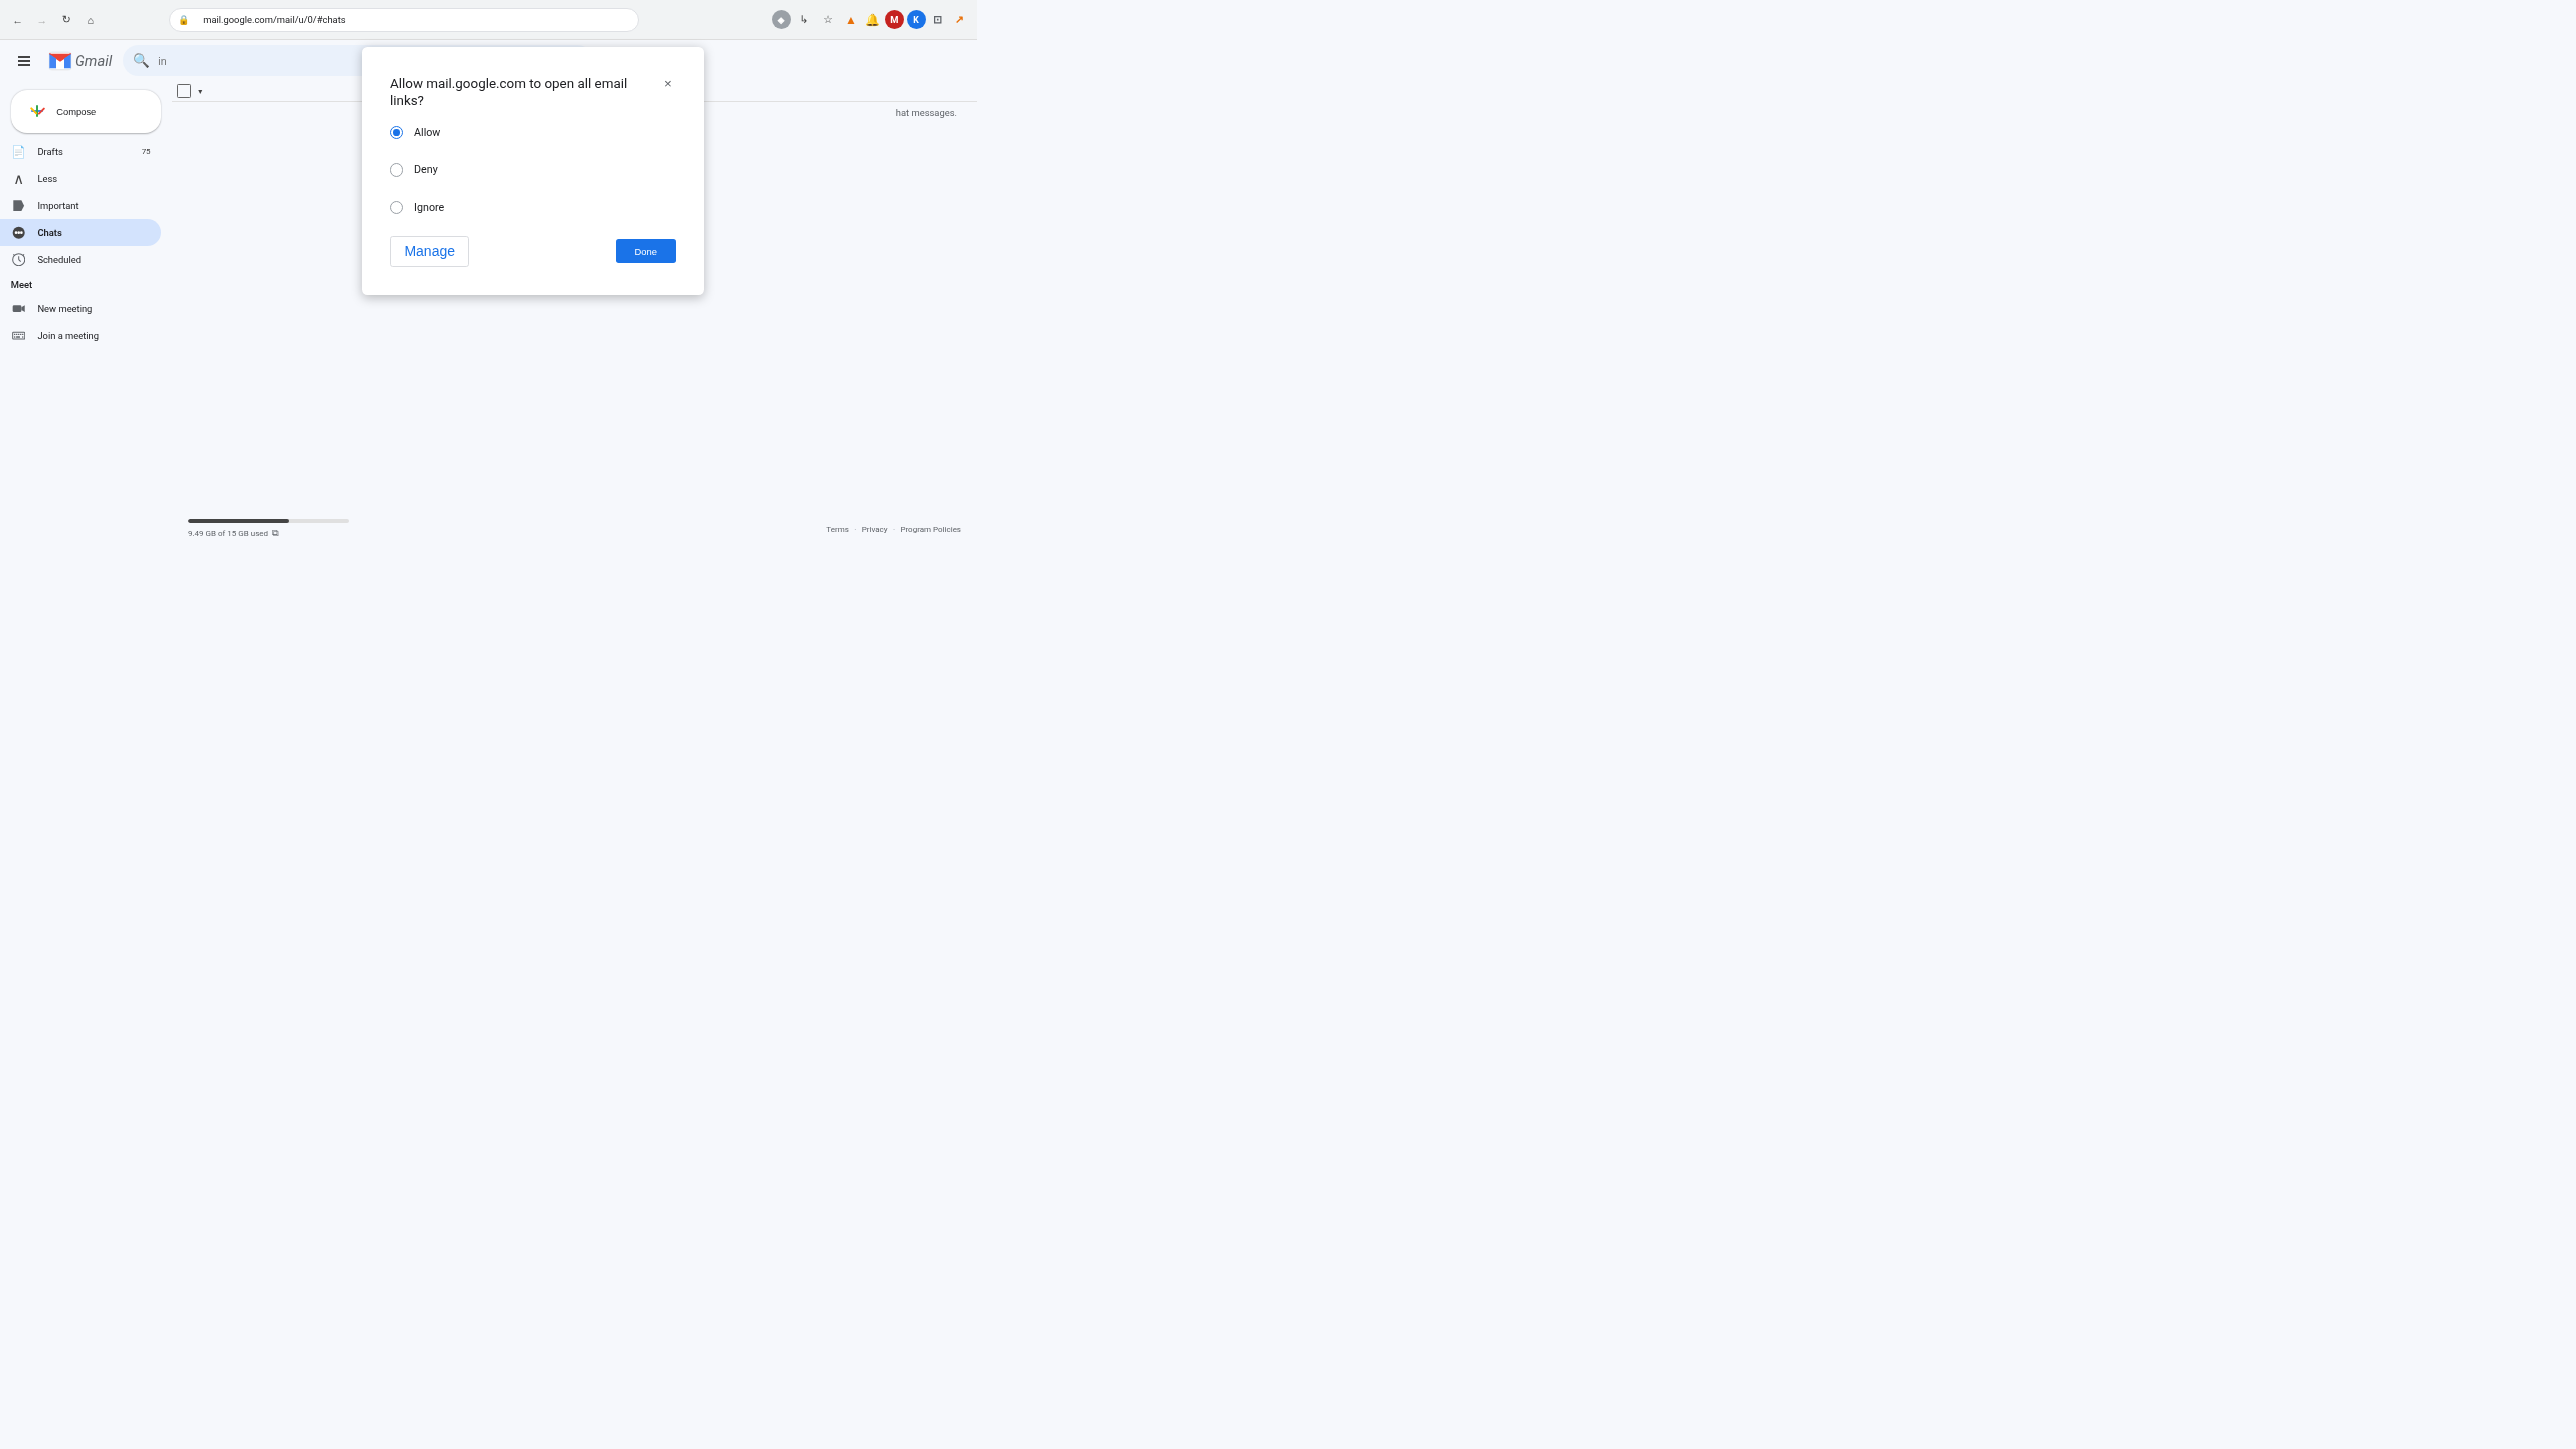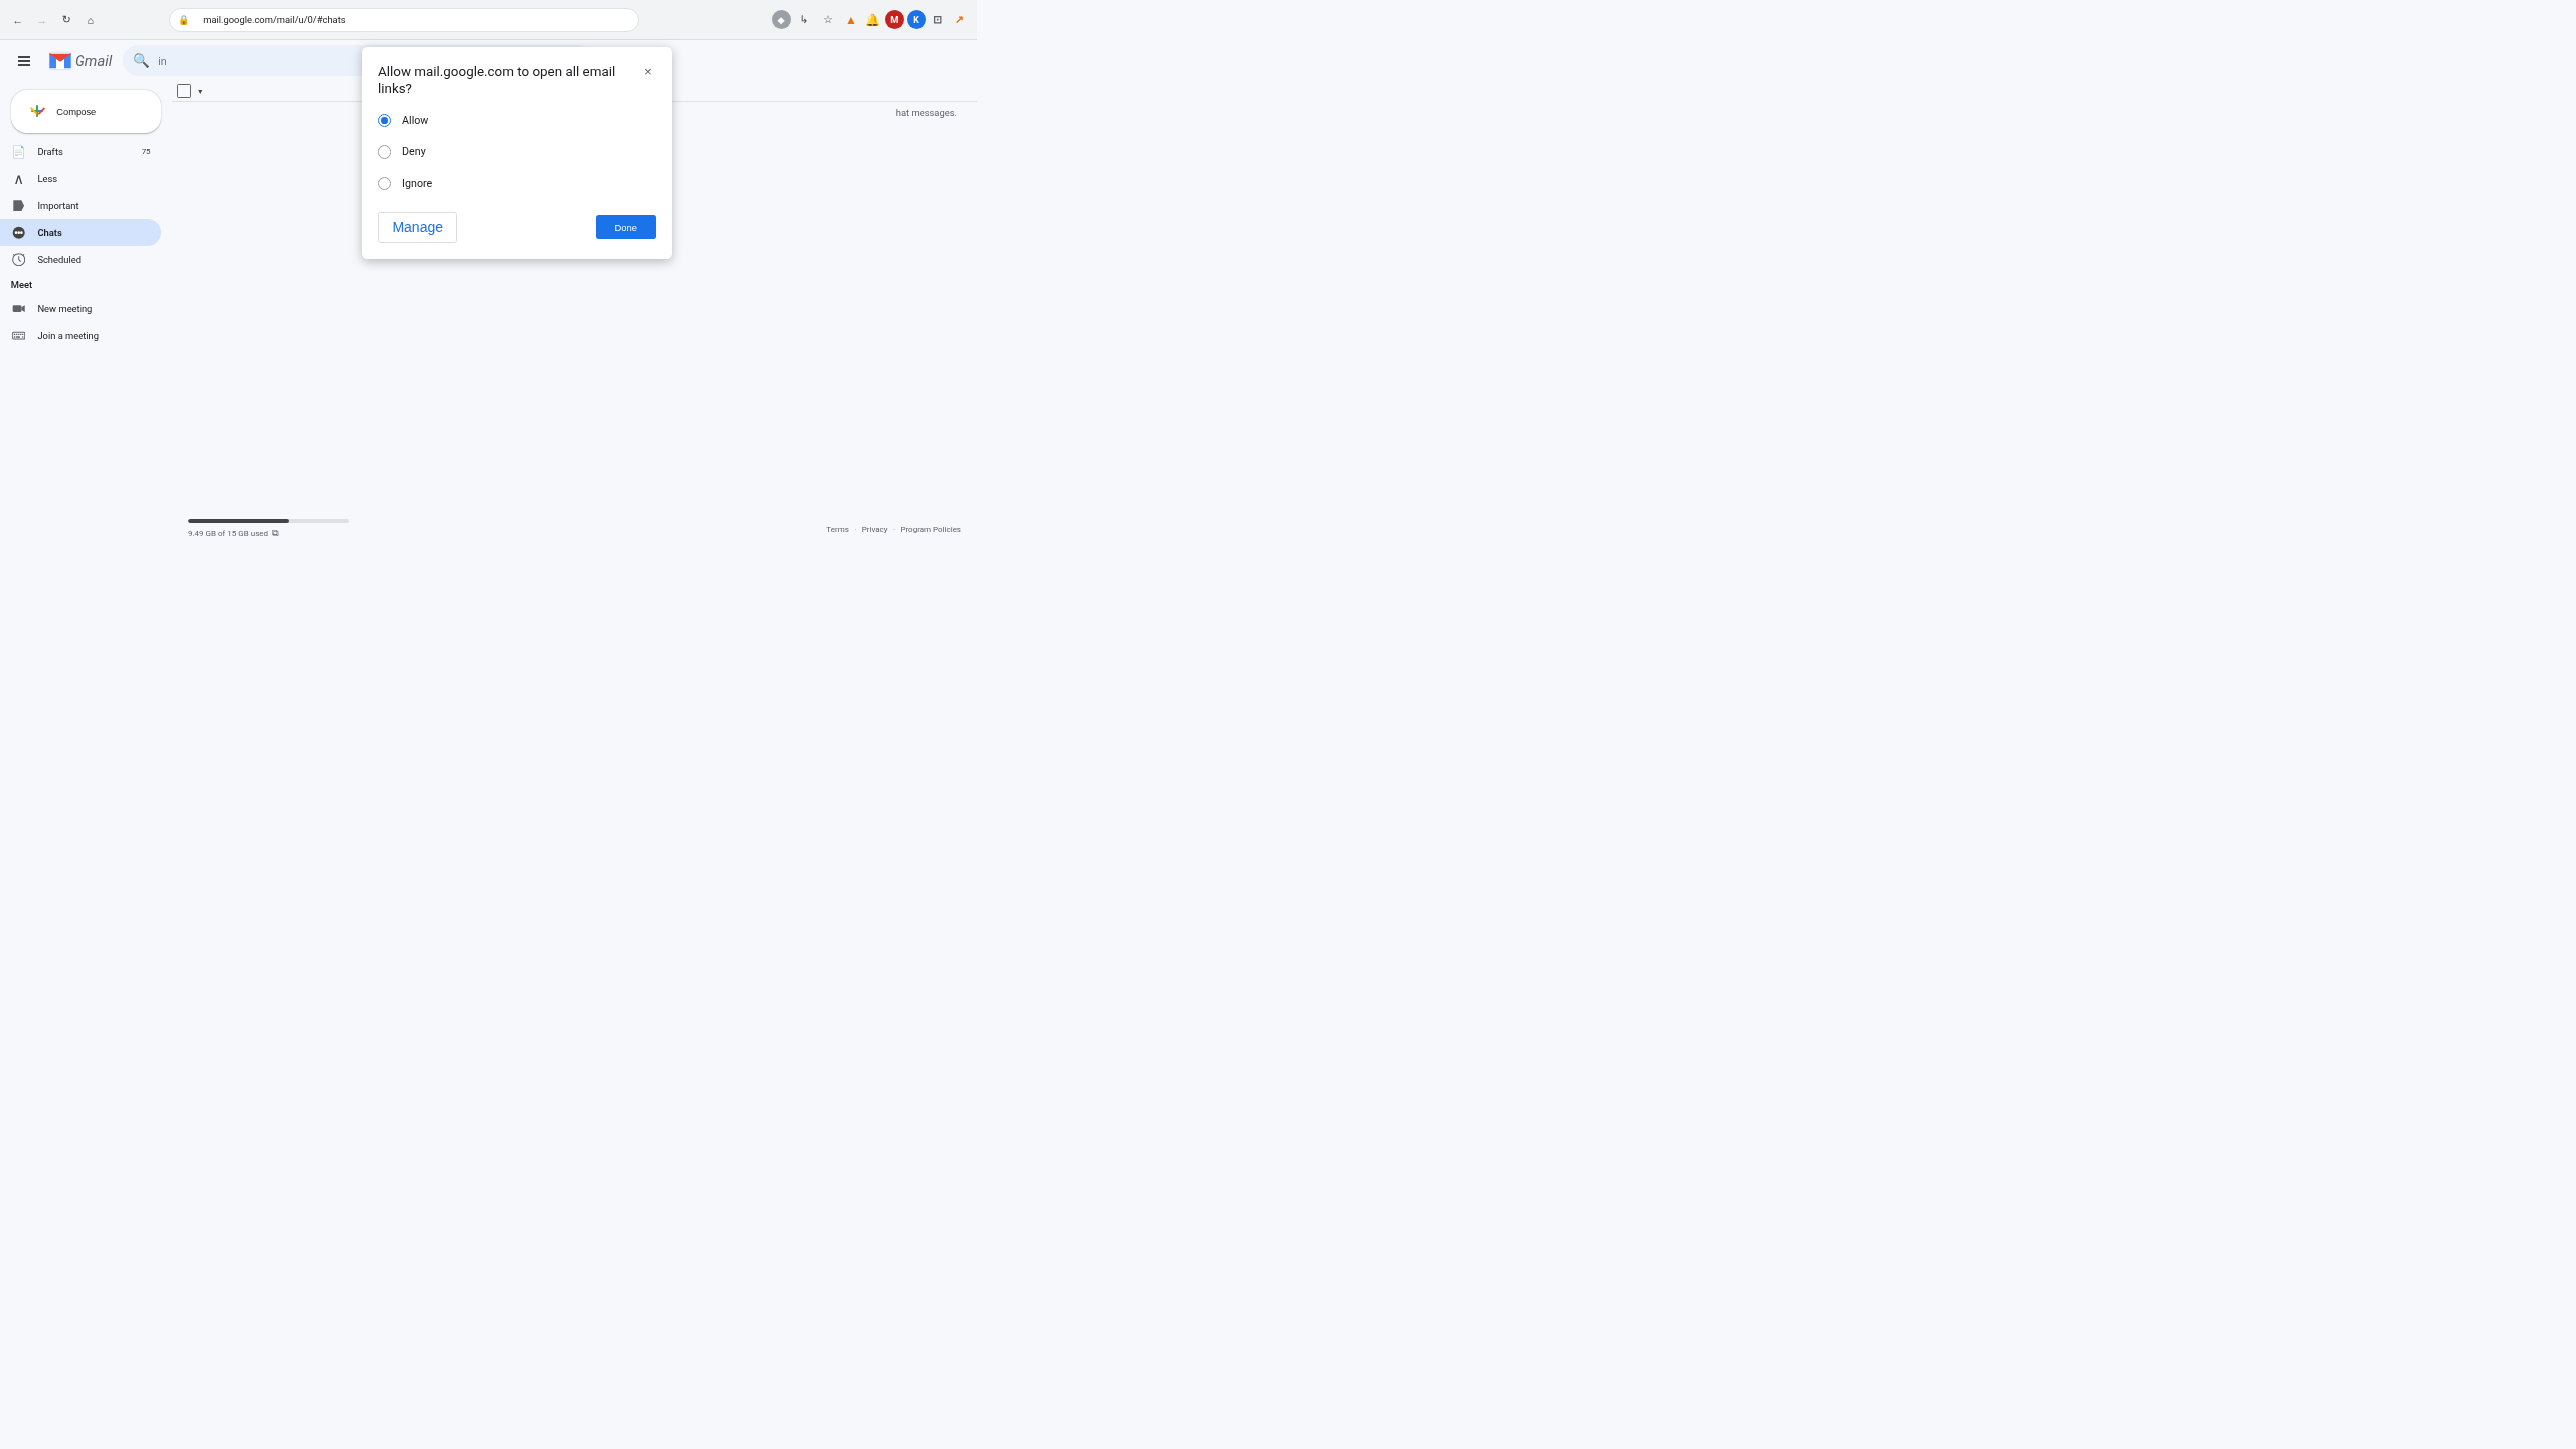--- a/index.html
+++ b/index.html
@@ -323,25 +323,25 @@
     .dialog-overlay {
       position: absolute;
       top: 0; left: 0; right: 0; bottom: 0;
       z-index: 100;
     }
 
     .dialog {
       position: absolute;
       top: 47px;
       left: 362px;
-      width: 310px;
+      width: 342px;
       background: #fff;
       border-radius: 5.4px;
       box-shadow: 0 2.7px 10.7px rgba(0,0,0,0.25);
-      padding: 16px;
+      padding: 28px;
       z-index: 101;
     }
 
     .dialog-header {
       display: flex;
       align-items: flex-start;
       justify-content: space-between;
       margin-bottom: 16px;
     }
 
@@ -361,21 +361,21 @@
       font-size: 13.4px;
       color: #5f6368;
       display: flex; align-items: center; justify-content: center;
       border-radius: 50%;
       flex-shrink: 0;
     }
 
     .radio-group {
       display: flex;
       flex-direction: column;
-      gap: 18px;
+      gap: 24px;
       margin-bottom: 21.5px;
     }
 
     .radio-option {
       display: flex;
       align-items: center;
       gap: 10.7px;
       cursor: pointer;
     }
 

